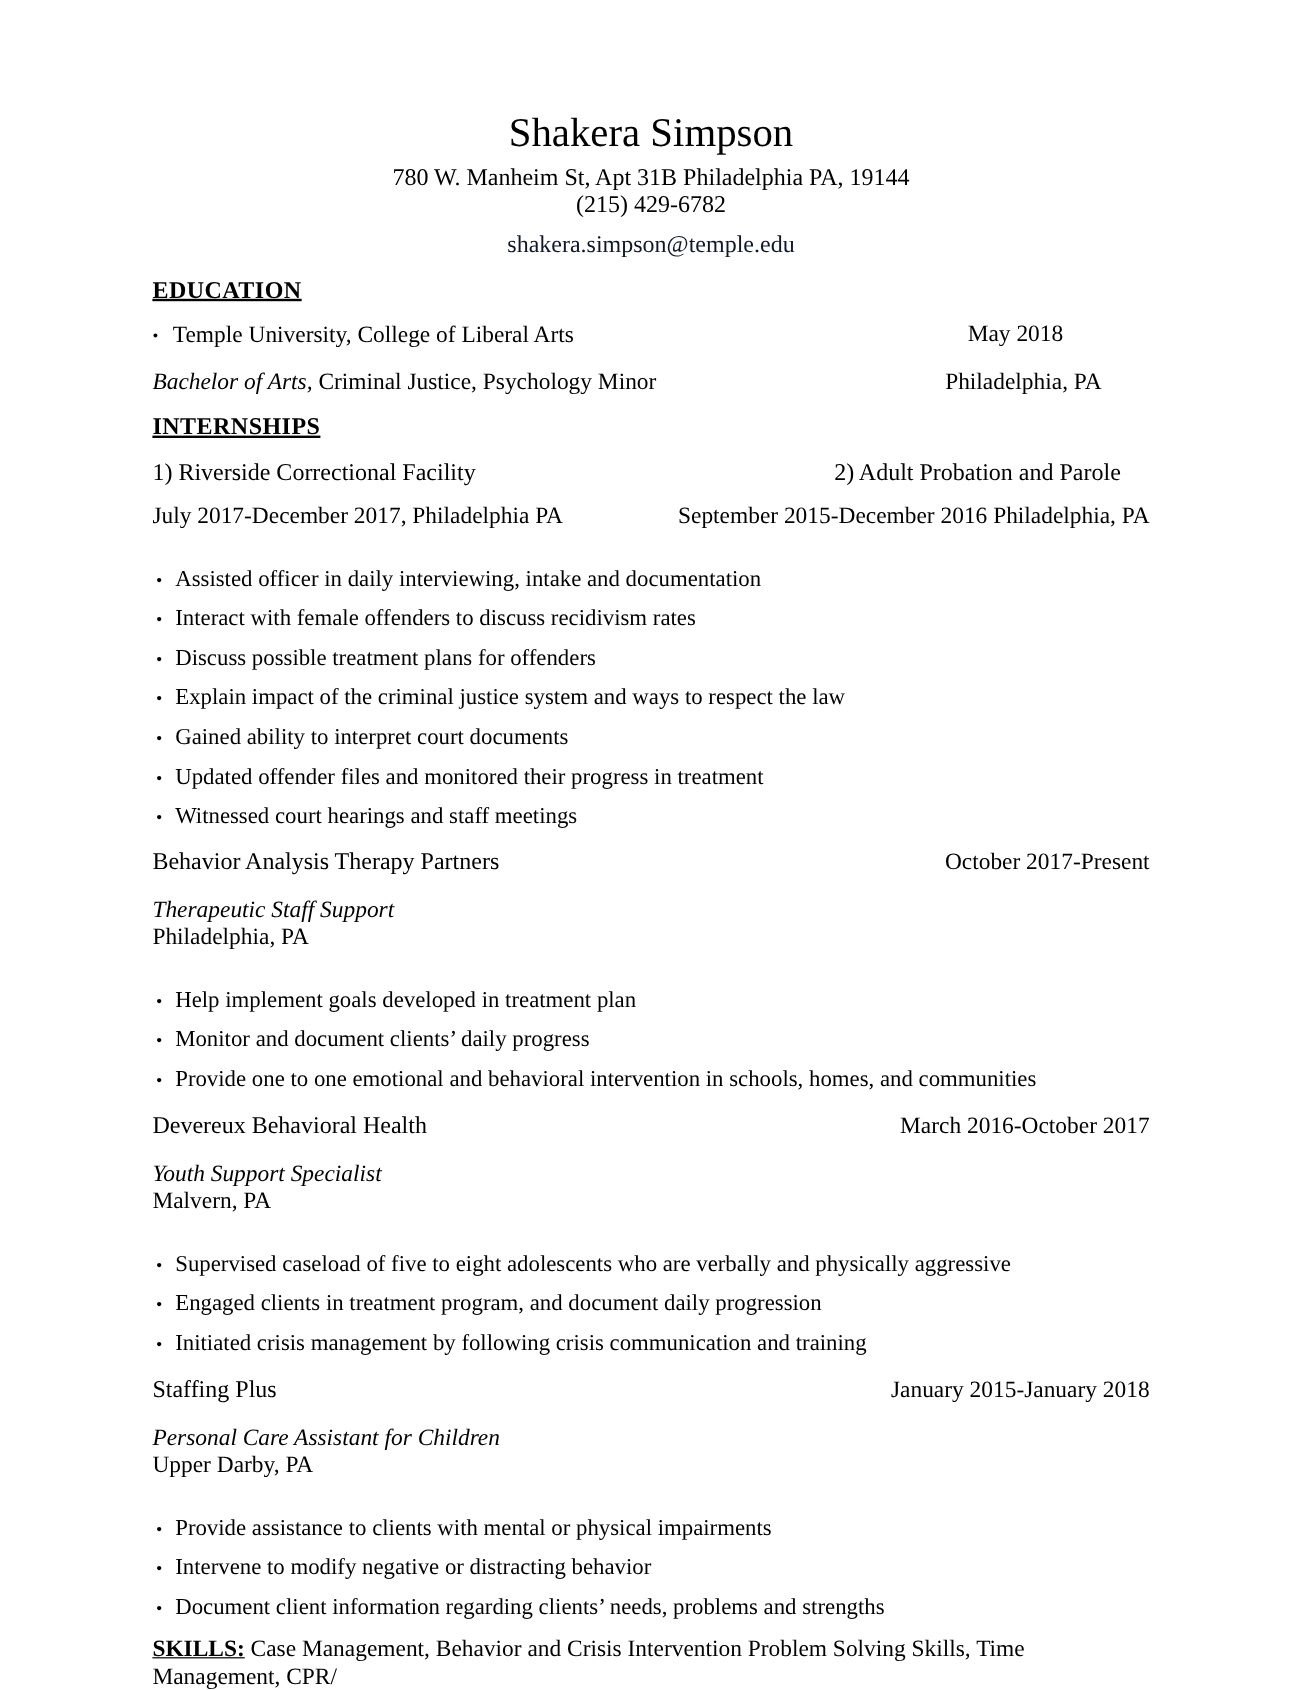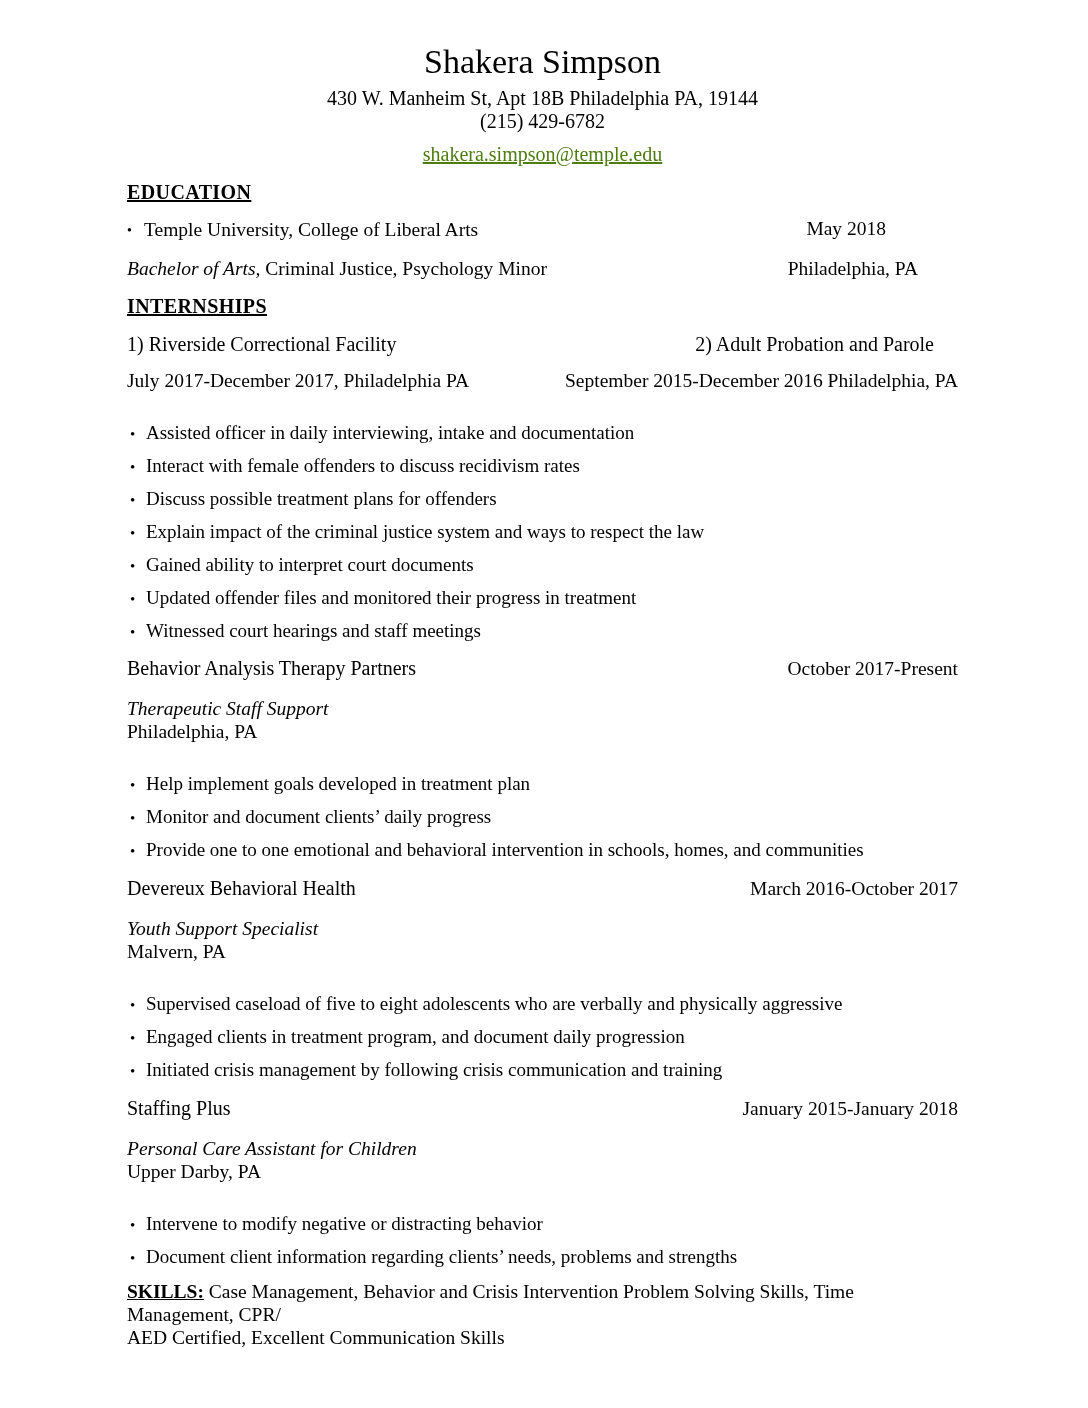--- a/index.html
+++ b/index.html
@@ -11,41 +11,40 @@
     width: 1088px;
     height: 1408px;
     font-family: "Liberation Serif", "DejaVu Serif", serif;
     color: #000000;
     -webkit-font-smoothing: antialiased;
   }
   .page {
     box-sizing: border-box;
     width: 1088px;
     height: 1408px;
-    padding: 42px 130px 0 127px;
+    padding: 92px 130px 0 127px;
     background: #ffffff;
   }
   
   .resume-header { text-align: center; }
   .name {
     font-size: 34px;
     line-height: 1.2;
     font-weight: normal;
     margin: 0;
   }
   .contact-line {
     font-size: 20px;
     line-height: 23px;
     margin-top: 4px;
   }
   .contact-line.phone { margin-top: 0; }
   .email-line { margin-top: 10px; font-size: 20px; line-height: 23px; }
   a.email-link {
-    color: #4d7c0f;
-    text-decoration: underline;
+    color: #0f172a;
     cursor: pointer;
   }
   
   .section-heading {
     font-size: 20px;
     line-height: 24px;
     font-weight: bold;
     text-decoration: underline;
     letter-spacing: 0.4px;
     margin-top: 14px;
@@ -105,21 +104,21 @@
   }
   .skills-line2 { display: block; }
 </style>
 </head>
 <body>
 
 <div class="page">
 
   <div class="resume-header">
     <div class="name">Shakera Simpson</div>
-    <div class="contact-line">430 W. Manheim St, Apt 18B Philadelphia PA, 19144</div>
+    <div class="contact-line">780 W. Manheim St, Apt 31B Philadelphia PA, 19144</div>
     <div class="contact-line phone">(215) 429-6782</div>
     <div class="email-line">
       <a class="email-link">shakera.simpson@temple.edu</a>
     </div>
   </div>
 
   <div class="section-heading">EDUCATION</div>
 
   <div class="row edu-row1">
     <div class="edu-bullet-line">
@@ -190,20 +189,21 @@
 
   <div class="row company-row">
     <div class="bold">Staffing Plus</div>
     <div>January 2015-January 2018</div>
   </div>
   <div class="row title-row">
     <div class="italic">Personal Care Assistant for Children</div>
     <div>Upper Darby, PA</div>
   </div>
   <ul class="bullets">
+    <li>Provide assistance to clients with mental or physical impairments</li>
     <li>Intervene to modify negative or distracting behavior</li>
     <li>Document client information regarding clients’ needs, problems and strengths</li>
   </ul>
 
   <div class="skills">
     <span class="skills-label">SKILLS:</span>
     <span>Case Management, Behavior and Crisis Intervention Problem Solving Skills, Time Management, CPR/</span>
     <span class="skills-line2">AED Certified, Excellent Communication Skills</span>
   </div>
 

